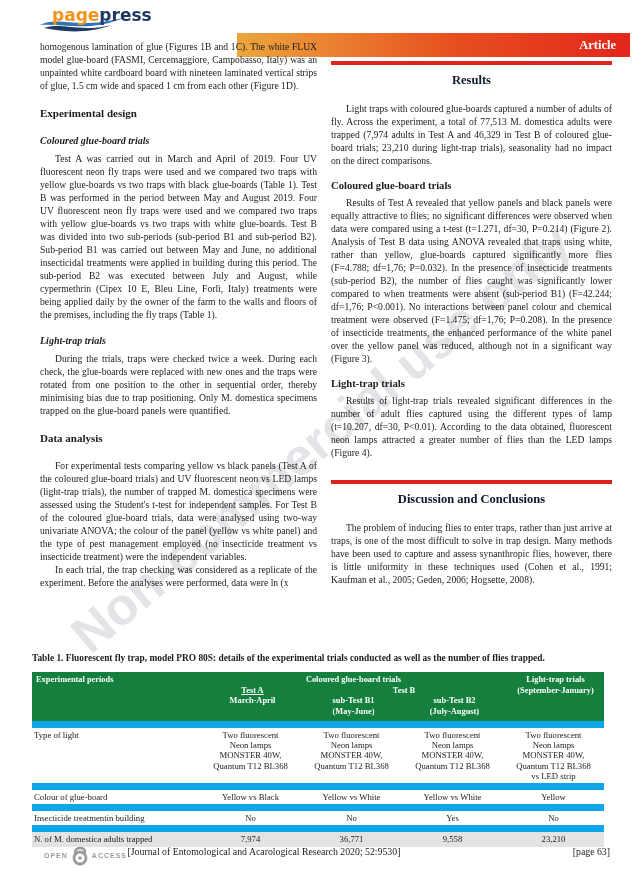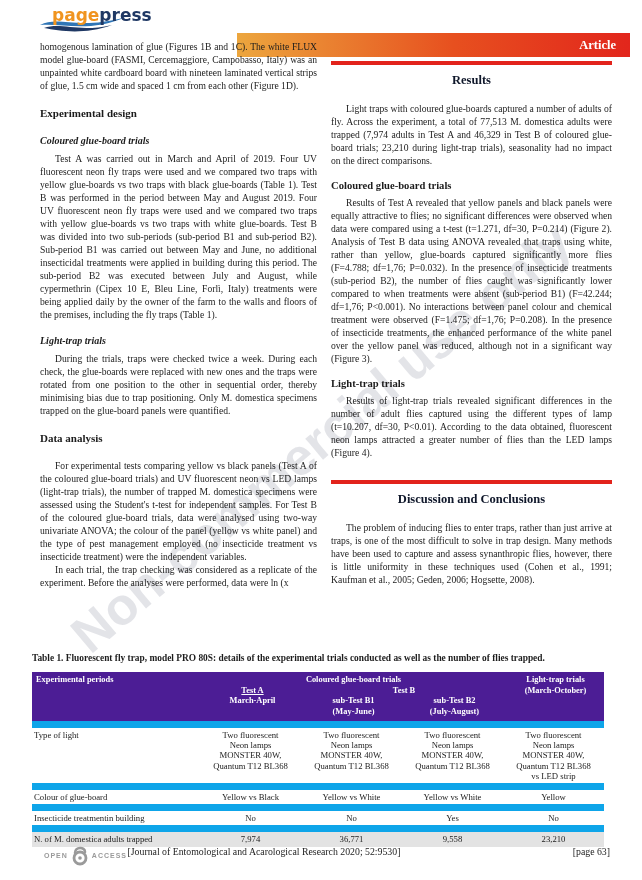--- a/index.html
+++ b/index.html
@@ -41,21 +41,21 @@
     transform:rotate(-40deg); font-size:52px; font-weight:bold;
     color:rgba(168,172,182,0.32); font-family:"Liberation Sans",sans-serif;
     pointer-events:none; white-space:nowrap;
   }
 
   
   .table-wrap { position:absolute; left:32px; top:652px; width:572px; }
   .table-caption { font-weight:bold; font-size:9.4px; line-height:12px; margin-bottom:8px; text-align:left; }
   .thead {
     display:grid; grid-template-columns:168px 101px 101px 101px 101px;
-    background:#4c1d95; color:#ffffff; font-weight:bold; font-size:8.4px; line-height:10.5px;
+    background:#15803d; color:#ffffff; font-weight:bold; font-size:8.4px; line-height:10.5px;
     padding:3px 2px 4px 2px;
   }
   .thead div { text-align:center; }
   .th-label { grid-column:1; grid-row:1; text-align:left !important; padding-left:2px; }
   .th-cgt { grid-column:2 / span 3; grid-row:1; }
   .th-ltt { grid-column:5; grid-row:1; }
   .th-ltt-sub { grid-column:5; grid-row:2; }
   .th-testa { grid-column:2; grid-row:2;text-decoration:underline; }
   .th-testb { grid-column:3 / span 2; grid-row:2; }
   .th-testa-sub { grid-column:2; grid-row:3; }
@@ -124,21 +124,21 @@
 
 <div class="table-wrap">
   <div class="table-caption">Table 1. Fluorescent fly trap, model PRO 80S: details of the experimental trials conducted as well as the number of flies trapped.</div>
 
   <div class="thead">
     <div class="th-label">Experimental periods</div>
     <div class="th-cgt">Coloured glue-board trials</div>
     <div class="th-ltt">Light-trap trials</div>
     <div class="th-testa">Test A</div>
     <div class="th-testb">Test B</div>
-    <div class="th-ltt-sub">(March-October)</div>
+    <div class="th-ltt-sub">(September-January)</div>
     <div class="th-testa-sub">March-April</div>
     <div class="th-b1">sub-Test B1</div>
     <div class="th-b2">sub-Test B2</div>
     <div class="th-b1-sub">(May-June)</div>
     <div class="th-b2-sub">(July-August)</div>
   </div>
 
   <div class="trow">
     <div class="rlabel">Type of light</div>
     <div class="cell cell-multi">Two fluorescent

